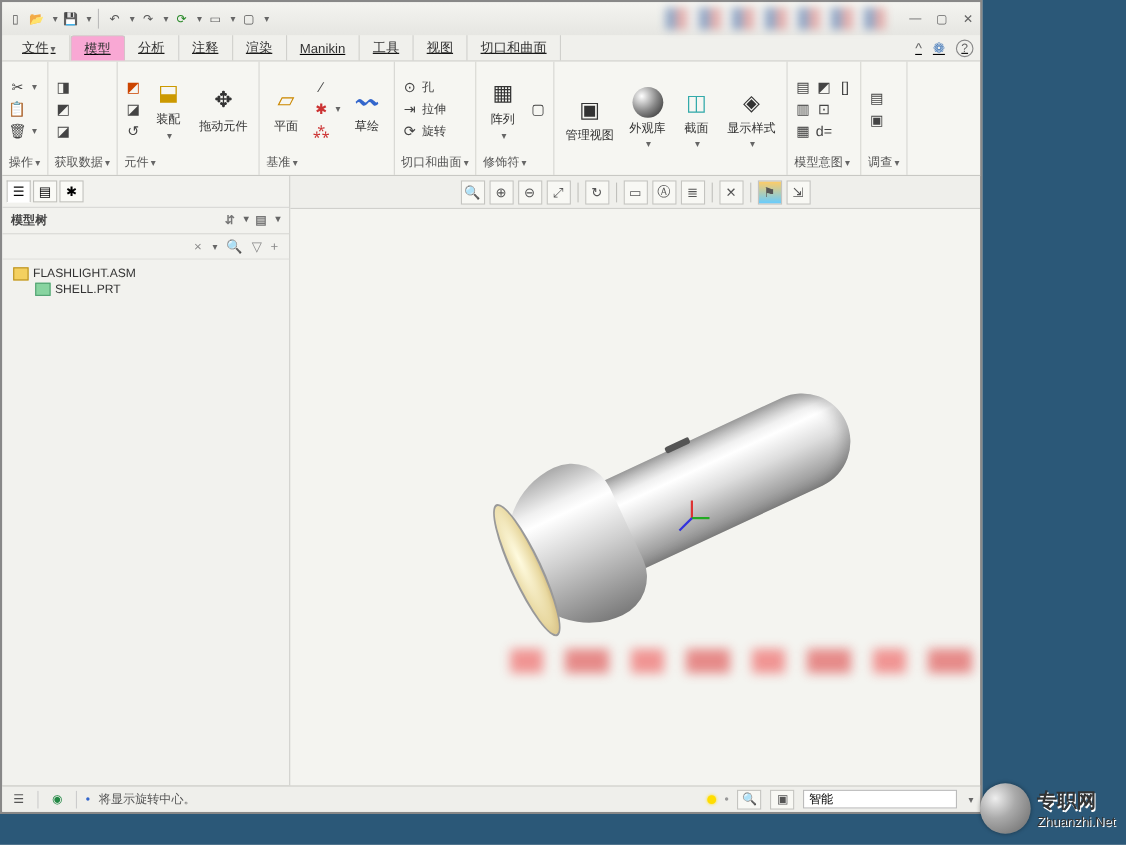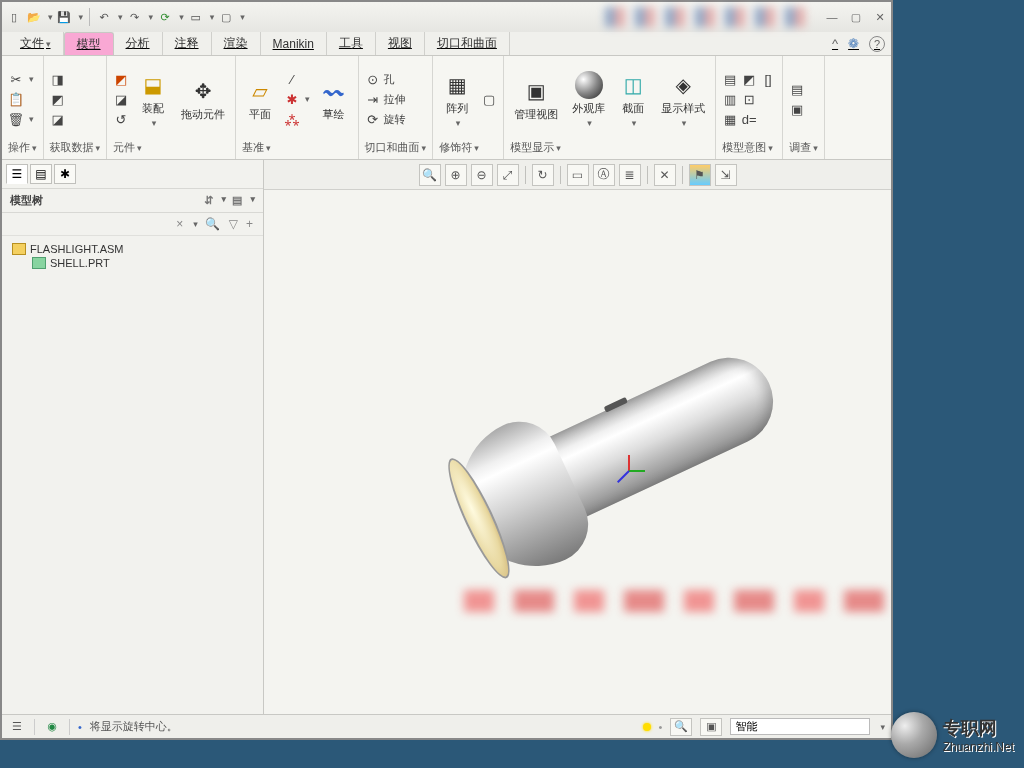--- a/index.html
+++ b/index.html
@@ -283,21 +283,20 @@
             <span class="rb-icon" style="color:#3aa">◫</span>
             <span>截面</span>
             <span class="dd">▾</span>
           </div>
         <div class="rb-btn">
             <span class="rb-icon">◈</span>
             <span>显示样式</span>
             <span class="dd">▾</span>
           </div>
       </div>
-      <div class="ribbon-group-label"><span>模型显示</span><span class="dd">▾</span></div>
     </div>
     <div class="ribbon-group">
       <div class="ribbon-group-body">
         <div class="rb-col">
           <div class="rb-small">
               <span class="ic">▤</span>
               <span class="ic">◩</span>
               <span class="ic">[]</span>
             </div>
           <div class="rb-small">

